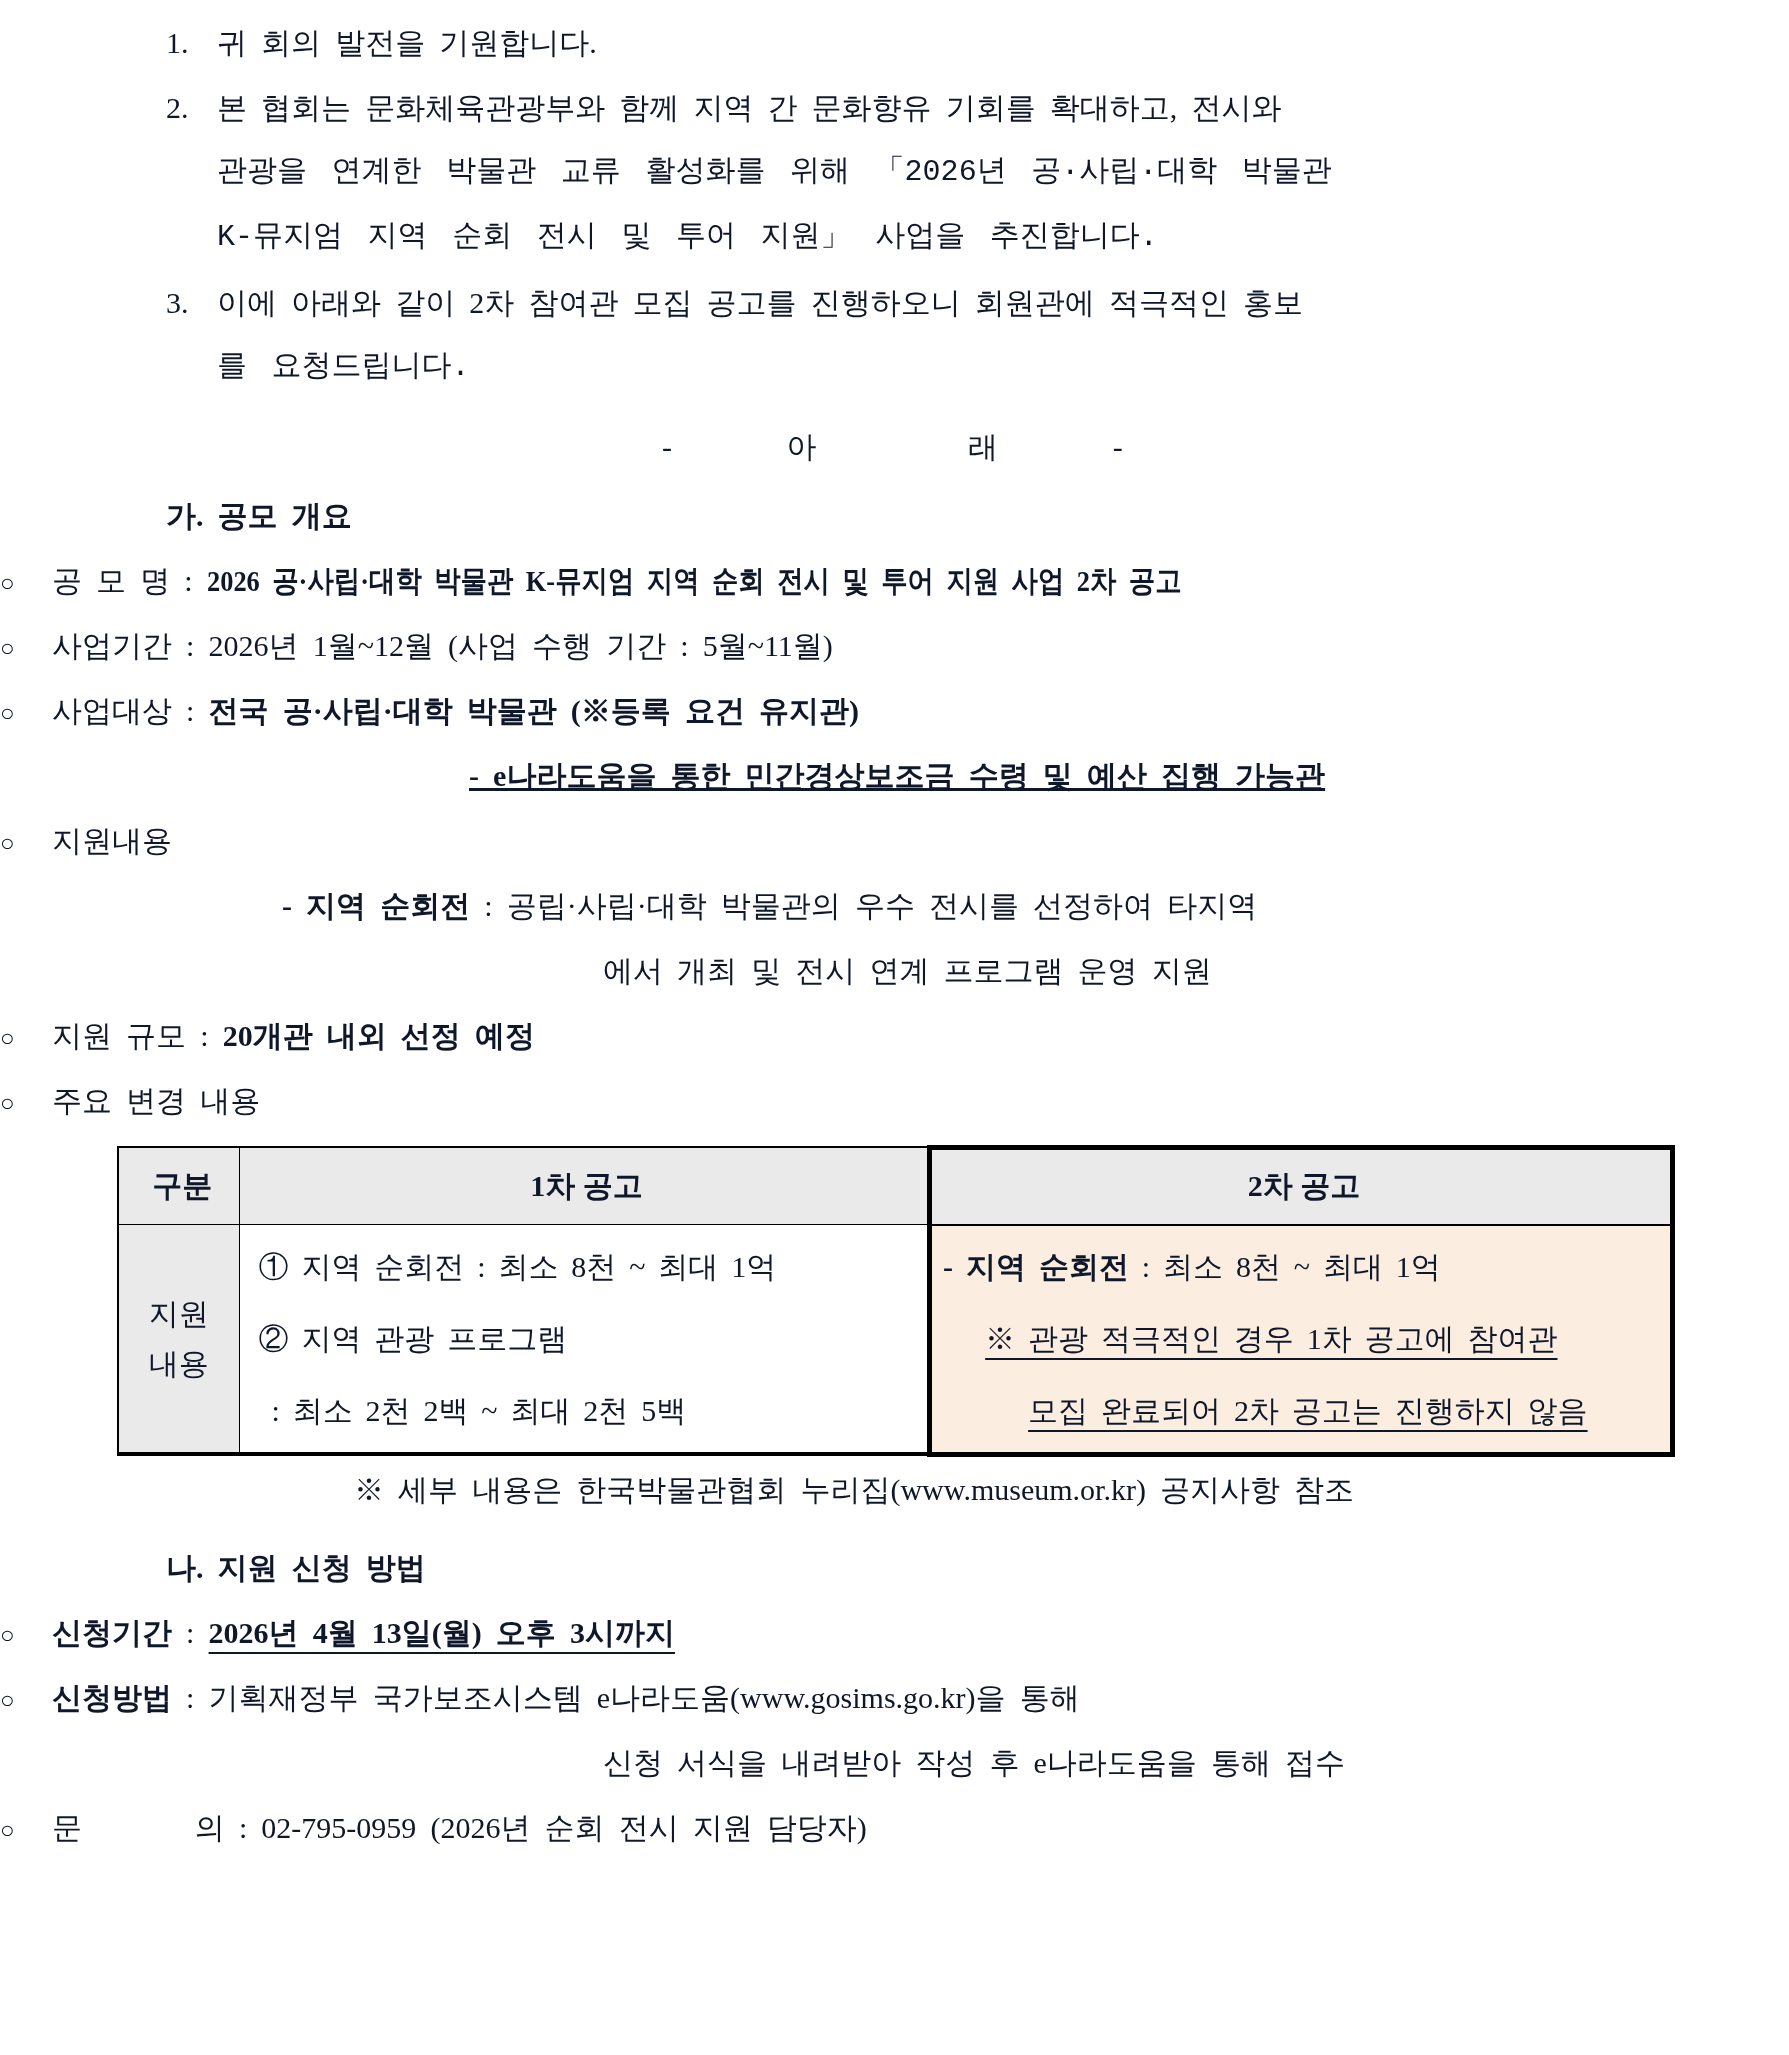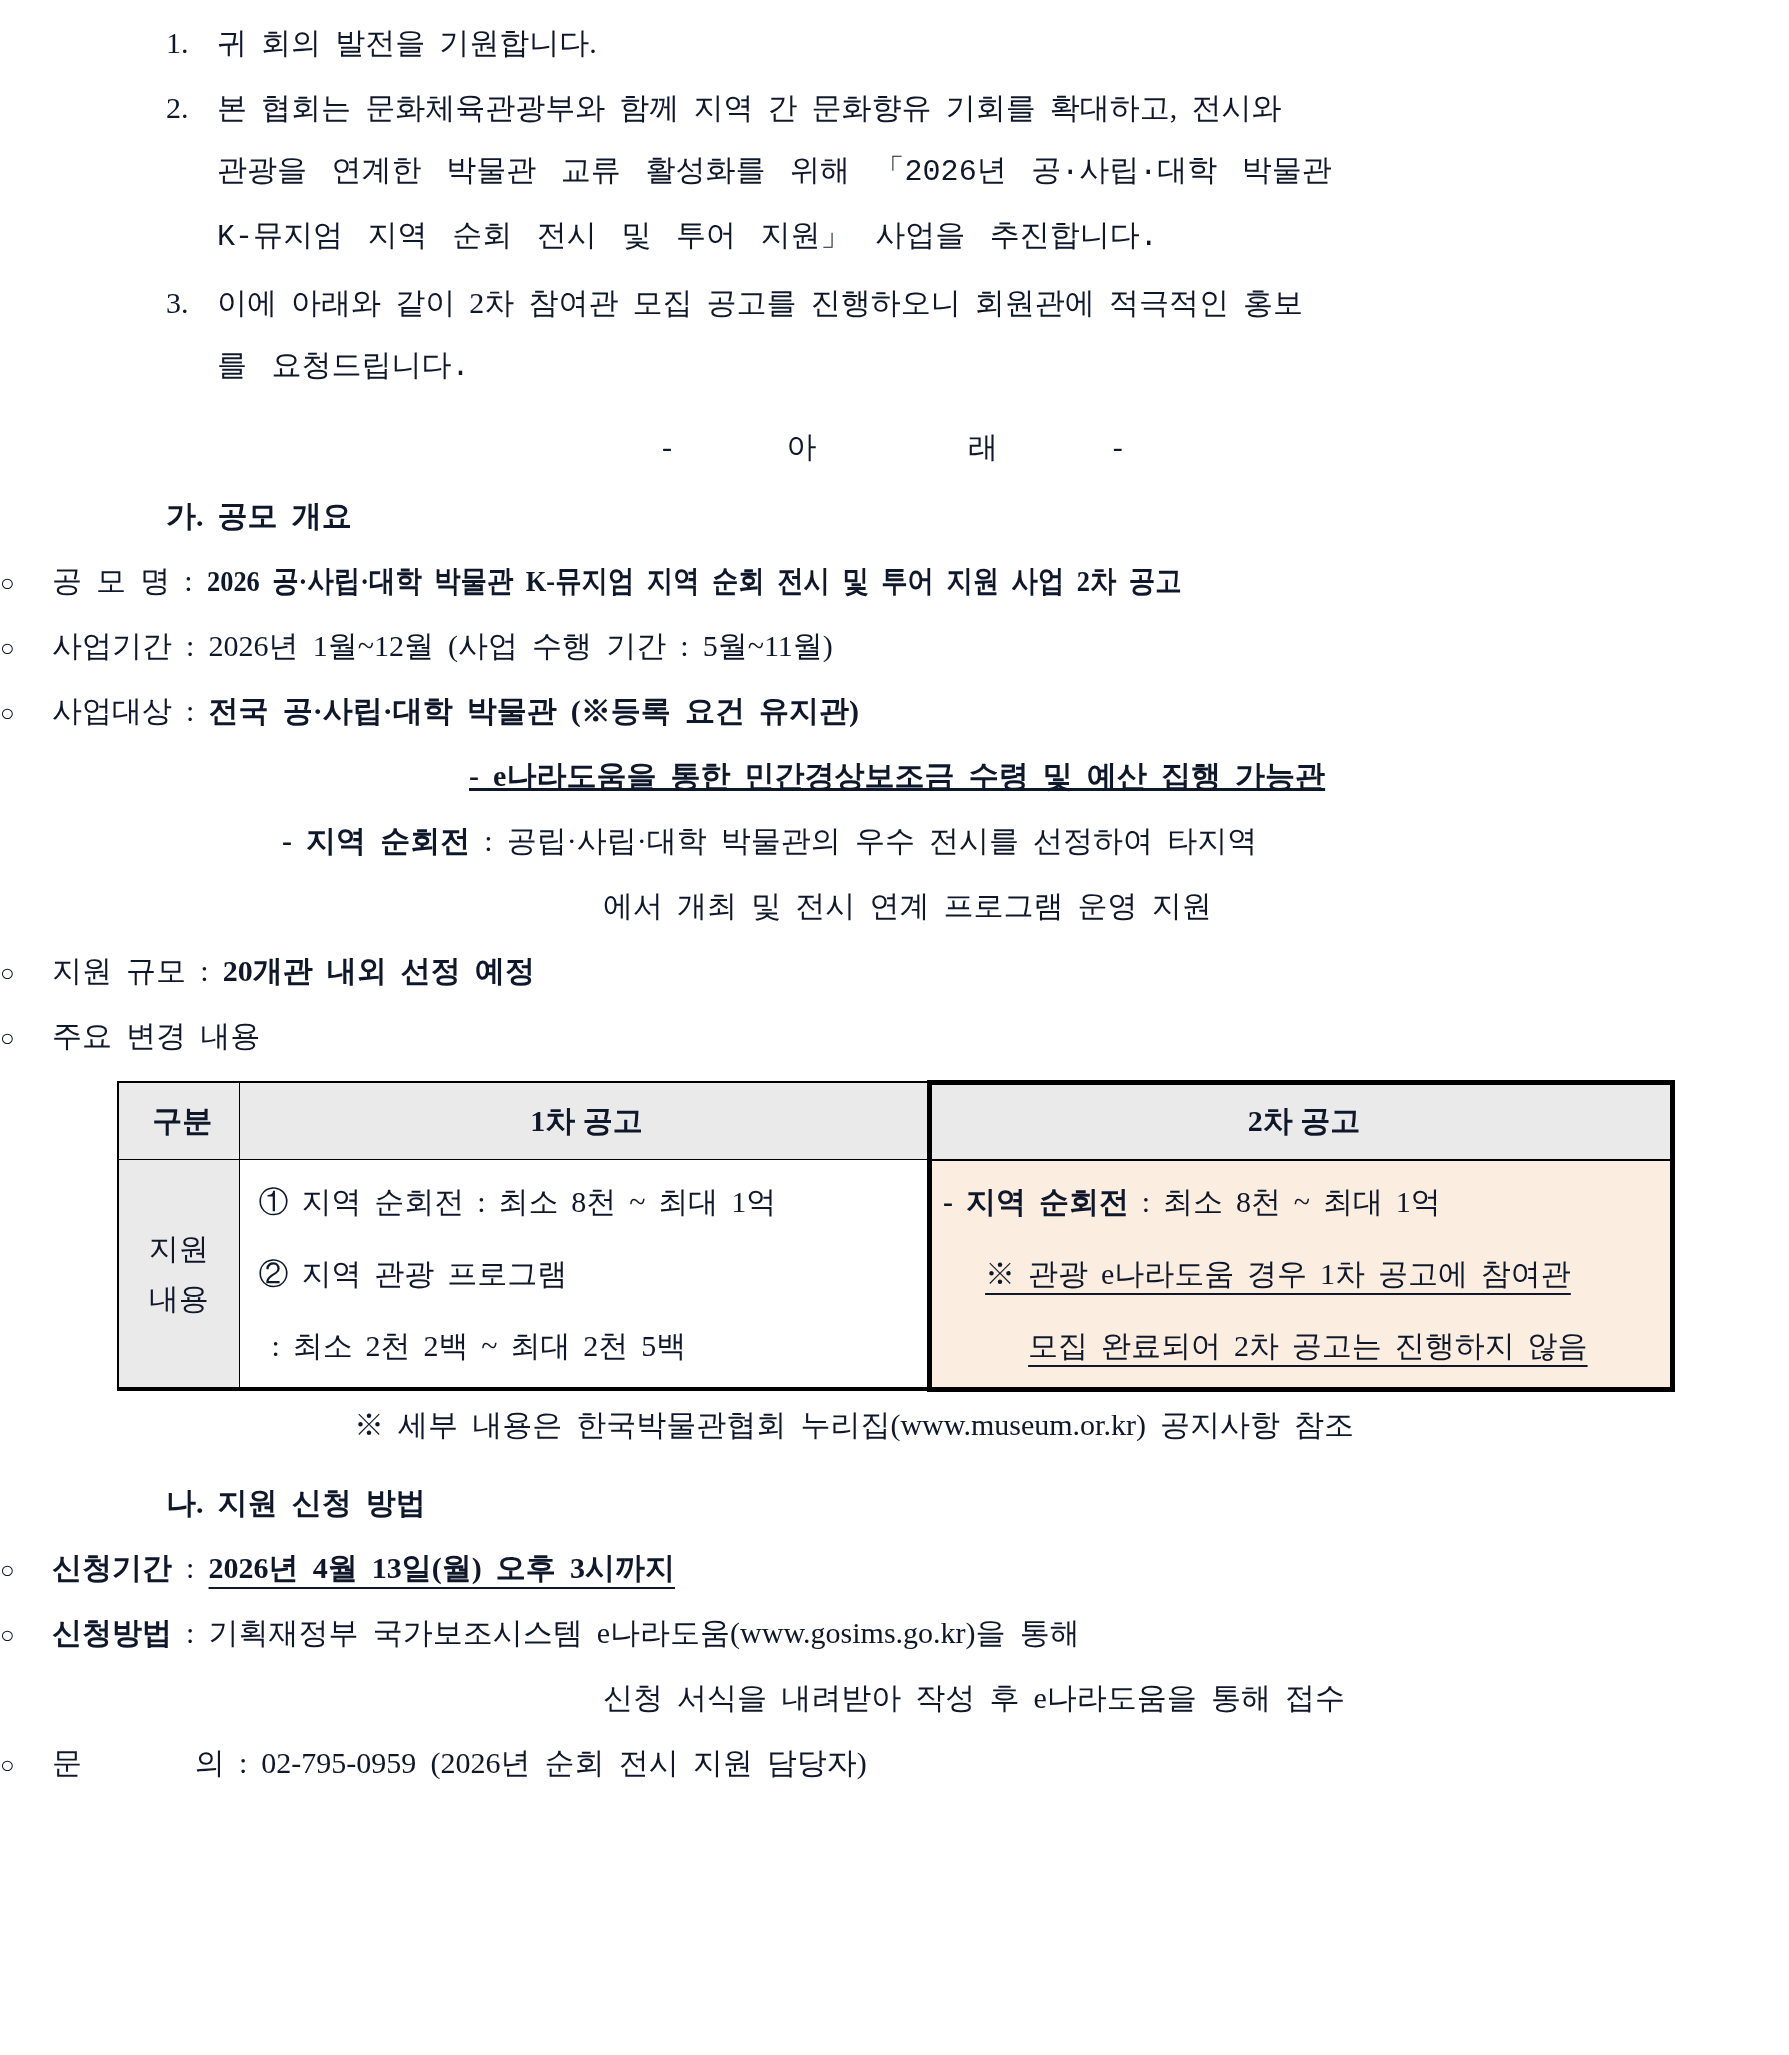--- a/index.html
+++ b/index.html
@@ -67,20 +67,21 @@
 
   <div class="line section-heading">가. 공모 개요</div>
 
   <div class="line bullet-line"><span class="bullet">○</span><span class="label">공 모 명</span><span> : </span><span class="b condensed">2026 공·사립·대학 박물관 K-뮤지엄 지역 순회 전시 및 투어 지원 사업 2차 공고</span></div>
 
   <div class="line bullet-line"><span class="bullet">○</span><span class="label">사업기간</span><span> : </span><span>2026년 1월~12월 (사업 수행 기간 : 5월~11월)</span></div>
 
   <div class="line bullet-line"><span class="bullet">○</span><span class="label">사업대상</span><span> : </span><span class="b">전국 공·사립·대학 박물관 (※등록 요건 유지관)</span></div>
   <div class="line sub-dash">- e나라도움을 통한 민간경상보조금 수령 및 예산 집행 가능관</div>
 
+  <div class="line bullet-line"><span class="bullet">○</span><span class="label">지원내용</span></div>
   <div class="line sub-support"><span class="b">- 지역 순회전</span><span> : 공립·사립·대학 박물관의 우수 전시를 선정하여 타지역</span></div>
   <div class="line sub-cont">에서 개최 및 전시 연계 프로그램 운영 지원</div>
 
   <div class="line bullet-line"><span class="bullet">○</span><span class="label">지원 규모</span><span> : </span><span class="b">20개관 내외 선정 예정</span></div>
 
   <div class="line bullet-line"><span class="bullet">○</span><span class="label">주요 변경 내용</span></div>
 
   <table class="tbl">
     <colgroup>
         <col style="width:121px">
@@ -98,21 +99,21 @@
         <div>지원</div>
         <div>내용</div>
       </td>
       <td class="td-first">
         <div class="cell-line">① 지역 순회전 : 최소 8천 ~ 최대 1억</div>
         <div class="cell-line">② 지역 관광 프로그램</div>
         <div class="cell-line"> : 최소 2천 2백 ~ 최대 2천 5백</div>
       </td>
       <td class="td-second col2b">
         <div class="cell-line"><span class="b">- 지역 순회전</span><span> : 최소 8천 ~ 최대 1억</span></div>
-        <div class="cell-line ind1"><span class="u">※ 관광 e나라도움 경우 1차 공고에 참여관</span></div>
+        <div class="cell-line ind1"><span class="u">※ 관광 적극적인 경우 1차 공고에 참여관</span></div>
         <div class="cell-line ind2"><span class="u">모집 완료되어 2차 공고는 진행하지 않음</span></div>
       </td>
     </tr>
   </tbody>
     </table>
 
   <div class="line note-line">※ 세부 내용은 한국박물관협회 누리집(www.museum.or.kr) 공지사항 참조</div>
 
   <div class="line section-heading" style="margin-top:13px;">나. 지원 신청 방법</div>
 

